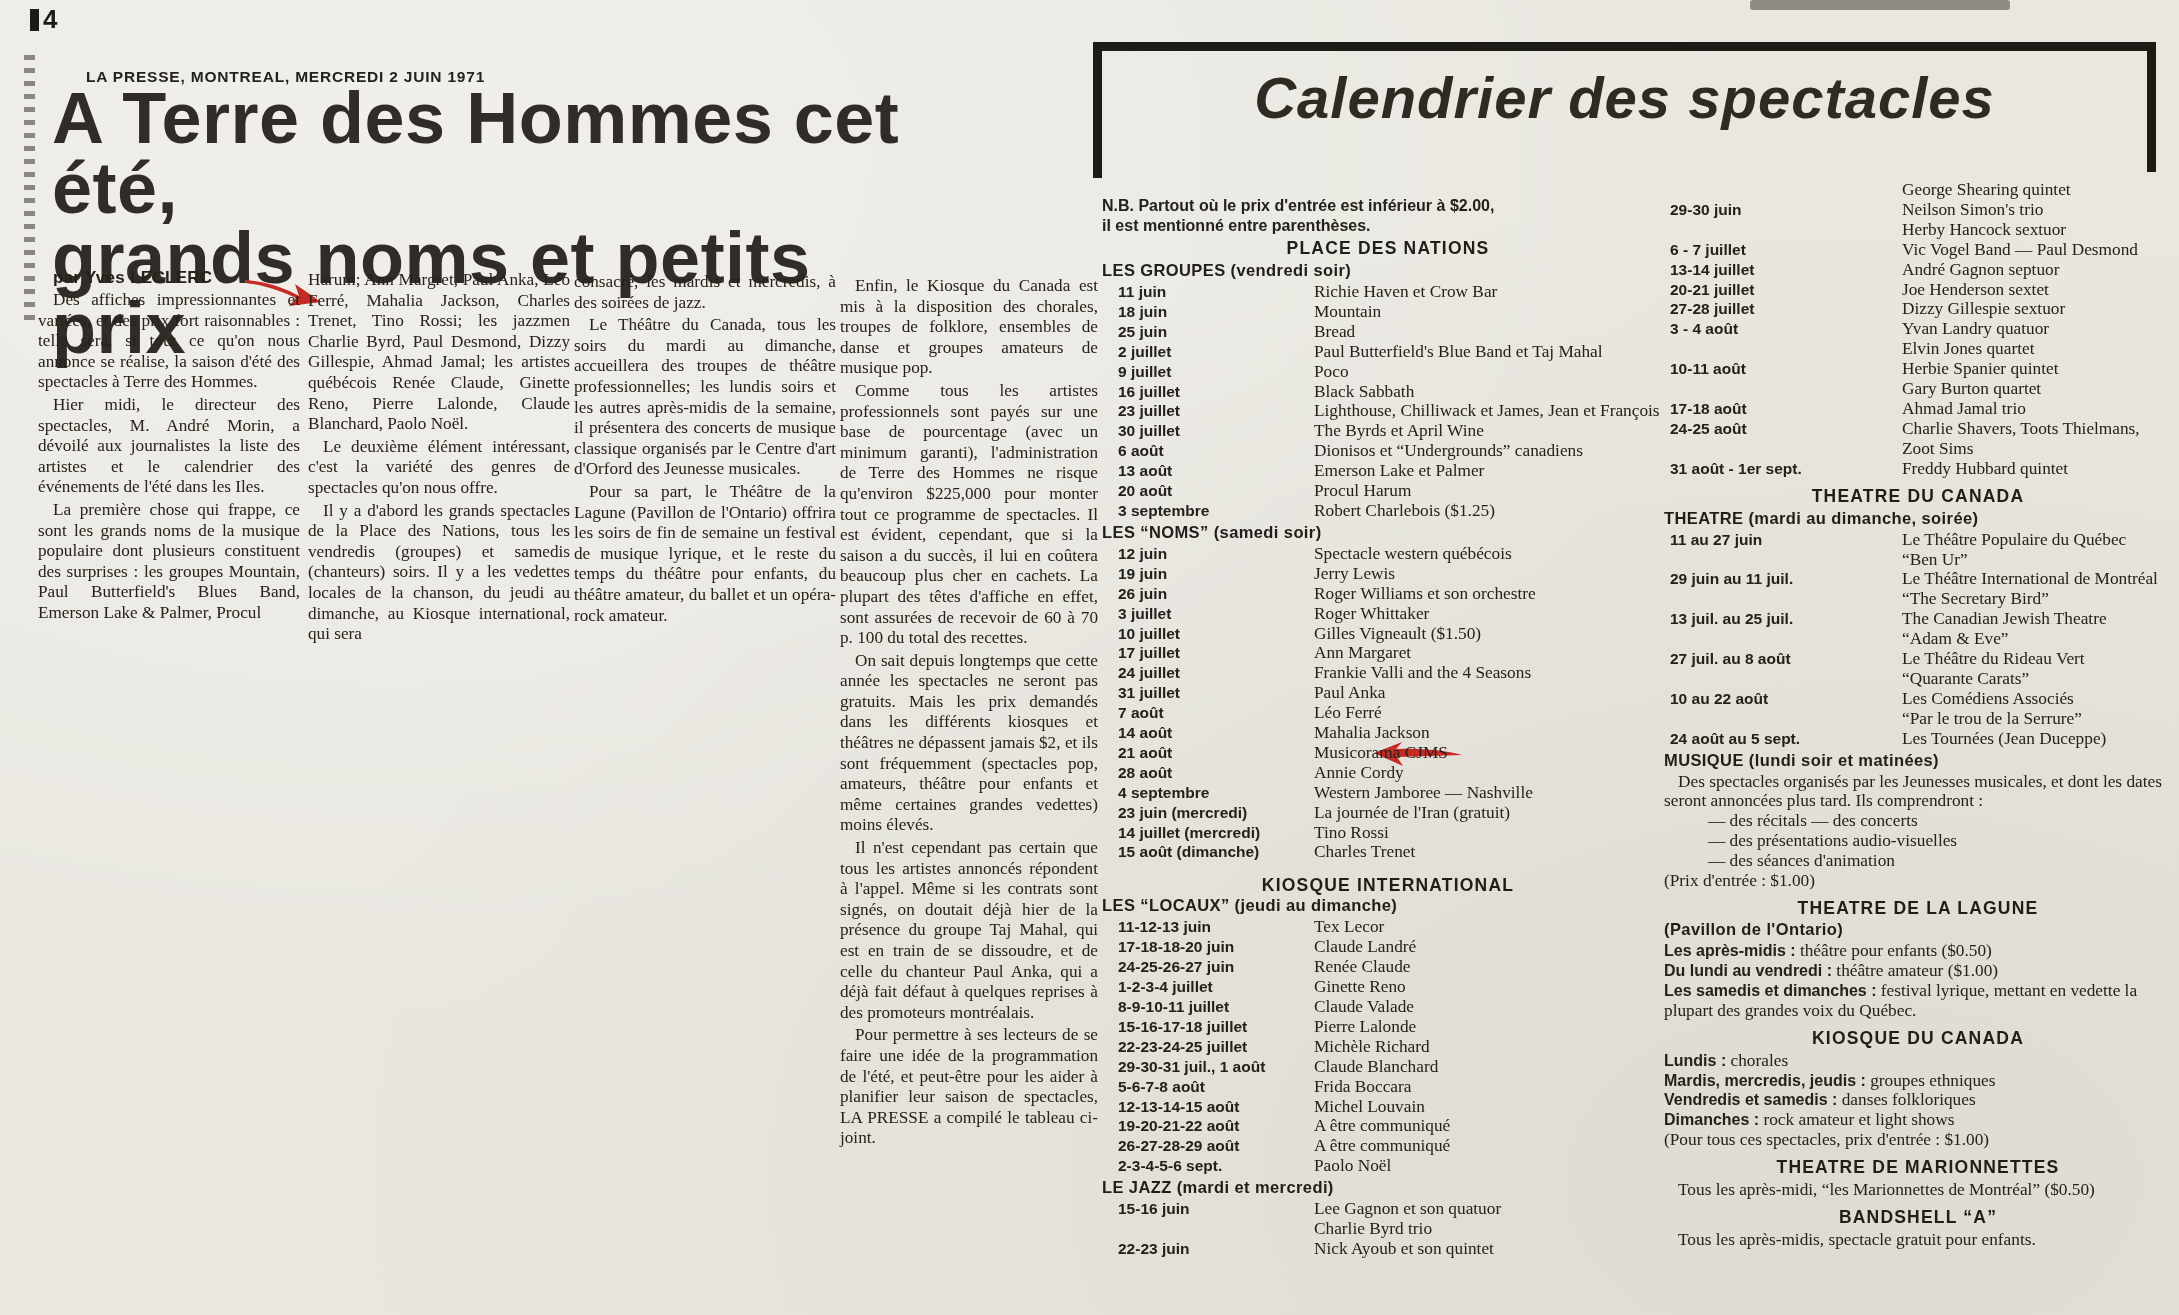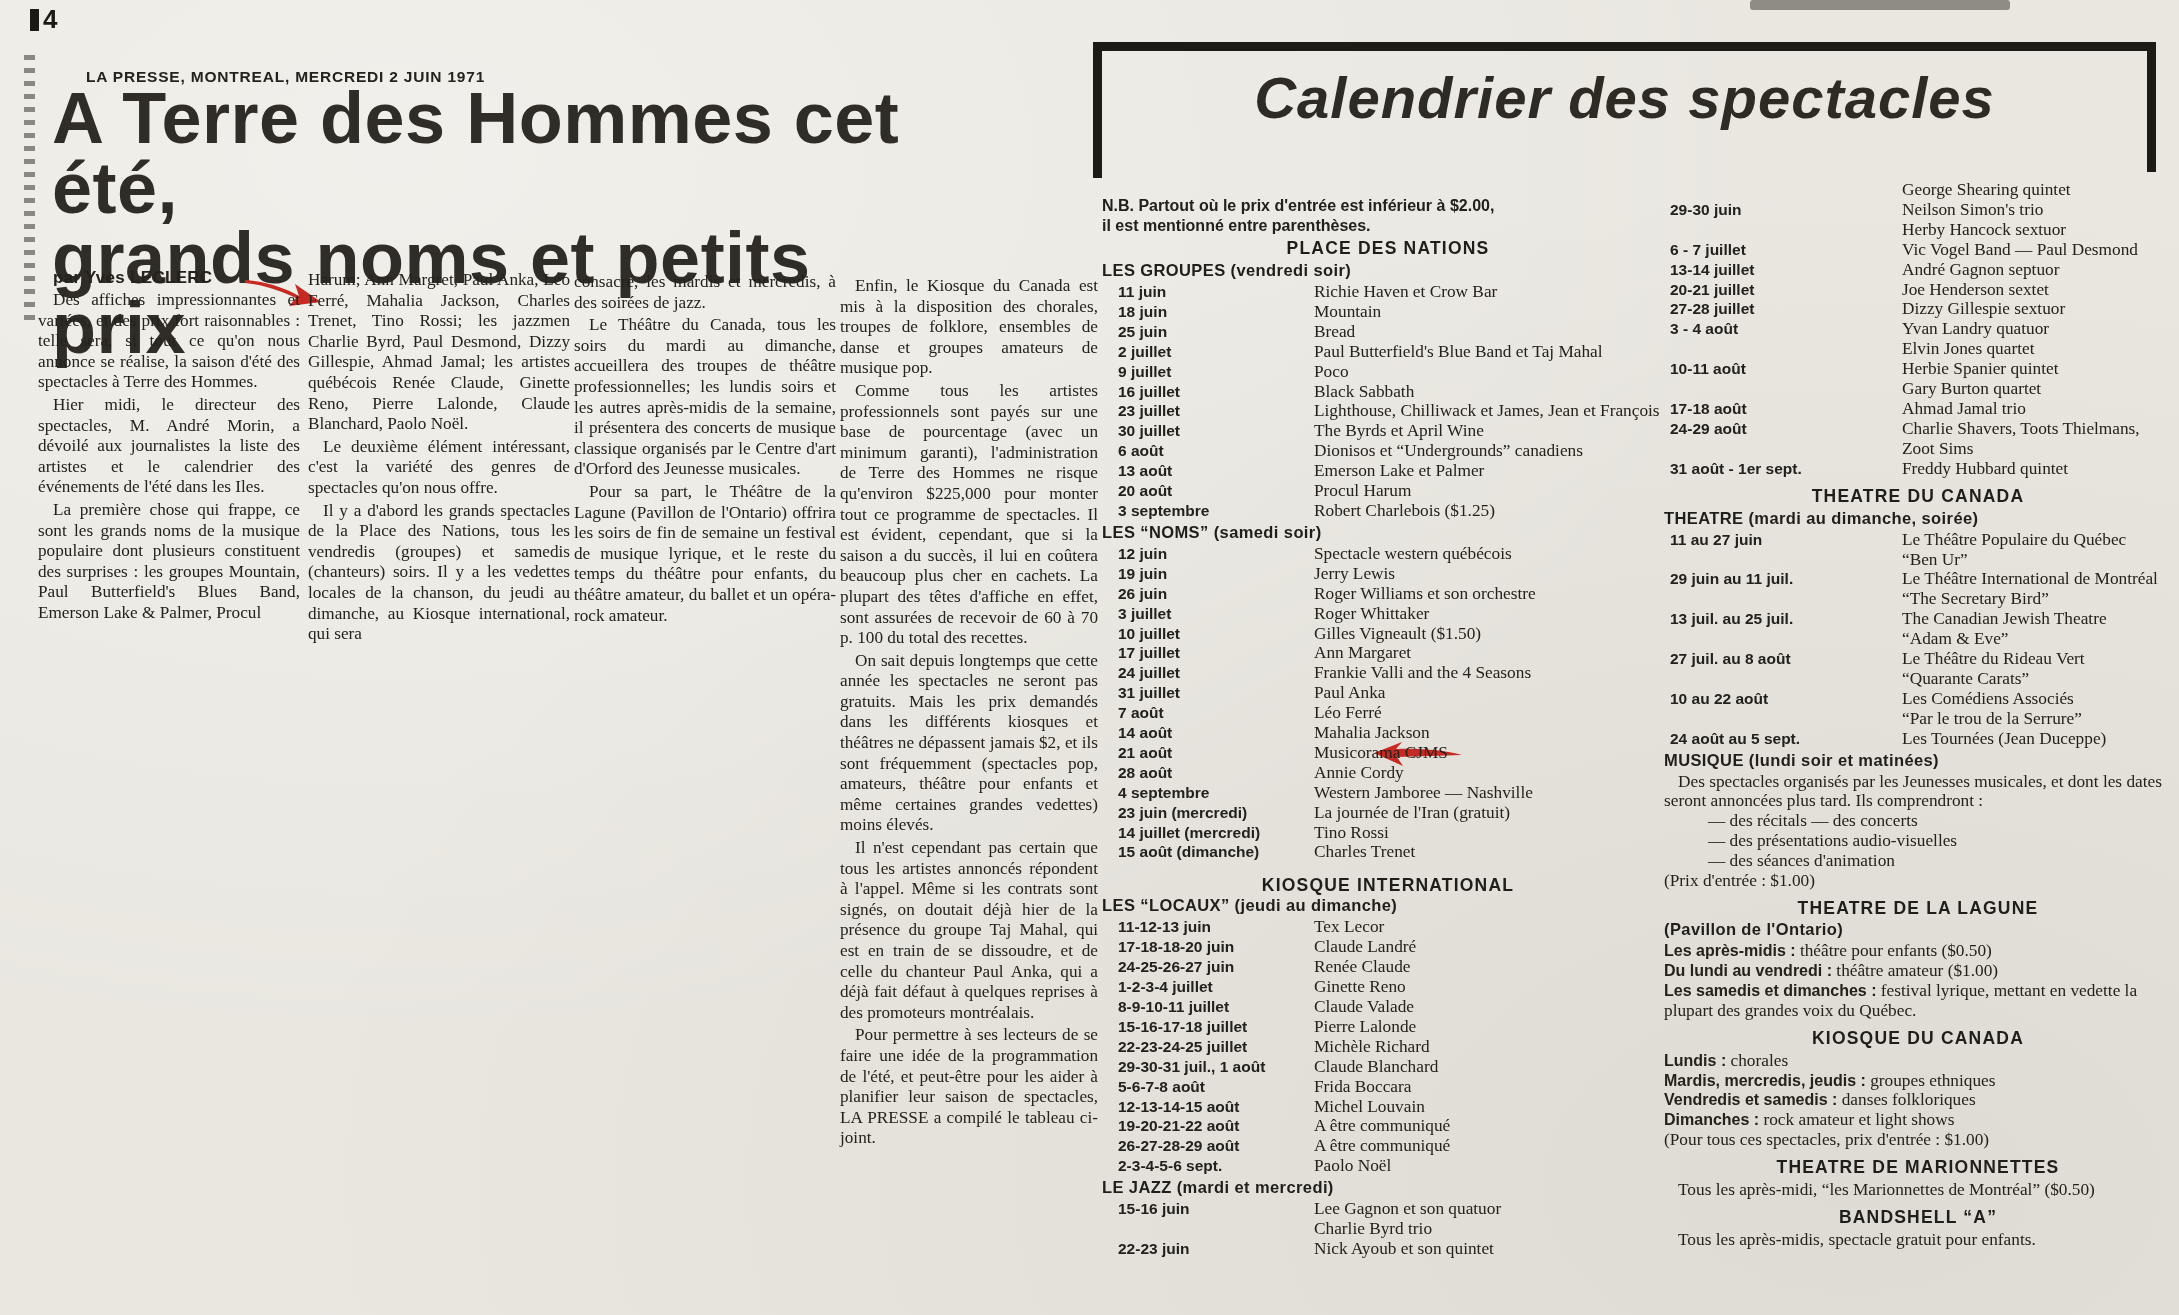--- a/index.html
+++ b/index.html
@@ -417,21 +417,21 @@
           <span class="cal-date"></span>
           <span class="cal-artist">Gary Burton quartet</span>
         </div>
 
         <div class="cal-row">
           <span class="cal-date">17-18 août</span>
           <span class="cal-artist">Ahmad Jamal trio</span>
         </div>
 
         <div class="cal-row">
-          <span class="cal-date">24-29 août</span>
+          <span class="cal-date">24-25 août</span>
           <span class="cal-artist">Charlie Shavers, Toots Thielmans,
 Zoot Sims</span>
         </div>
 
         <div class="cal-row">
           <span class="cal-date">31 août - 1er sept.</span>
           <span class="cal-artist">Freddy Hubbard quintet</span>
         </div>
       </div>
 

